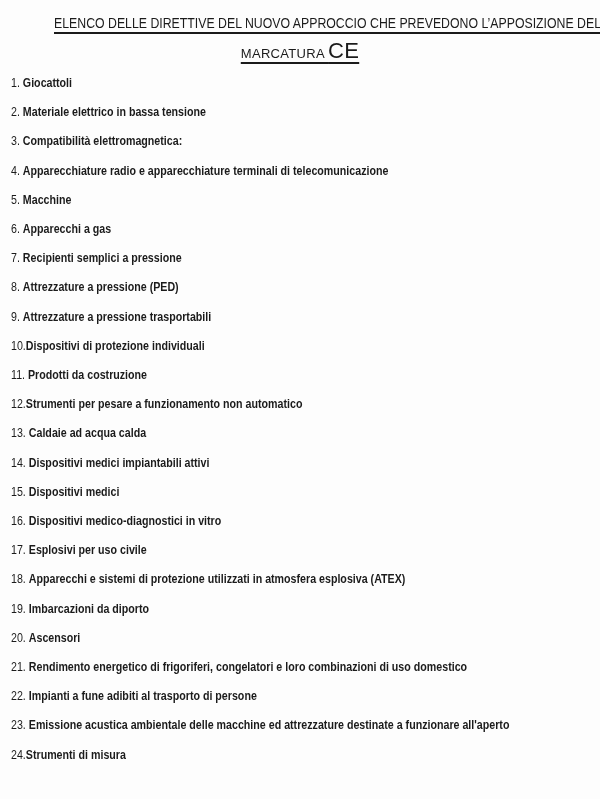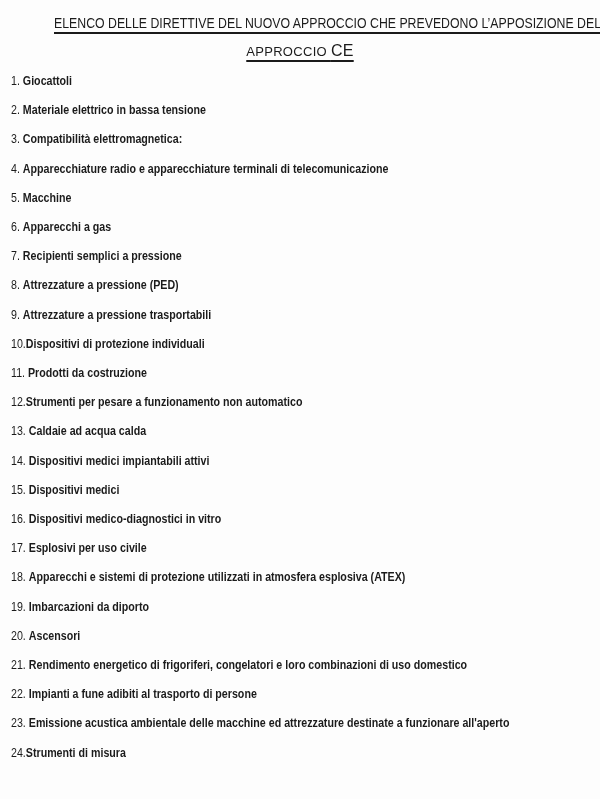--- a/index.html
+++ b/index.html
@@ -34,21 +34,21 @@
     font-size: 15px;
     white-space: nowrap;
     transform: scaleX(0.82);
     transform-origin: 50% 50%;
   }
   .title-line2 {
     font-size: 13px;
     letter-spacing: 0.3px;
   }
   .ce-big {
-    font-size: 16px;
+    font-size: 22px;
   }
   .list {
     padding-left: 11px;
   }
   .list-inner {
     width: 718px;
     transform: scaleX(0.82);
     transform-origin: 0 0;
   }
   .item {
@@ -64,21 +64,21 @@
     font-weight: 700;
   }
 </style>
 </head>
 <body style="background: rgb(253, 253, 253); color: rgb(27, 27, 27);">
 
 <div class="page">
 
   <div class="title">
     <span class="title-line title-line1">ELENCO DELLE DIRETTIVE DEL NUOVO APPROCCIO CHE PREVEDONO L’APPOSIZIONE DELLA</span>
-    <span class="title-line title-line2"><span>APPROCCIO </span><span class="ce-big">CE</span></span>
+    <span class="title-line title-line2"><span>MARCATURA </span><span class="ce-big">CE</span></span>
   </div>
 
   <div class="list">
     <div class="list-inner">
 
     <div class="item"><span class="num">1. </span><span class="txt">Giocattoli</span></div>
         <div class="item"><span class="num">2. </span><span class="txt">Materiale elettrico in bassa tensione</span></div>
         <div class="item"><span class="num">3. </span><span class="txt">Compatibilità elettromagnetica:</span></div>
         <div class="item"><span class="num">4. </span><span class="txt">Apparecchiature radio e apparecchiature terminali di telecomunicazione</span></div>
         <div class="item"><span class="num">5. </span><span class="txt">Macchine</span></div>

